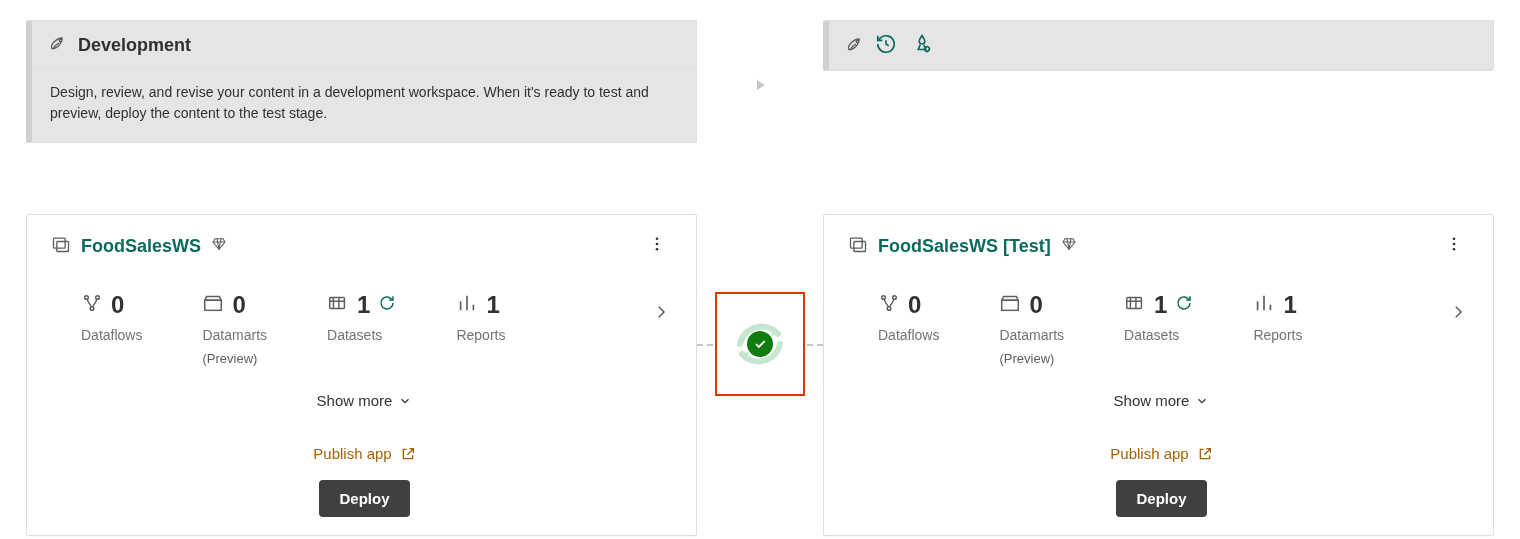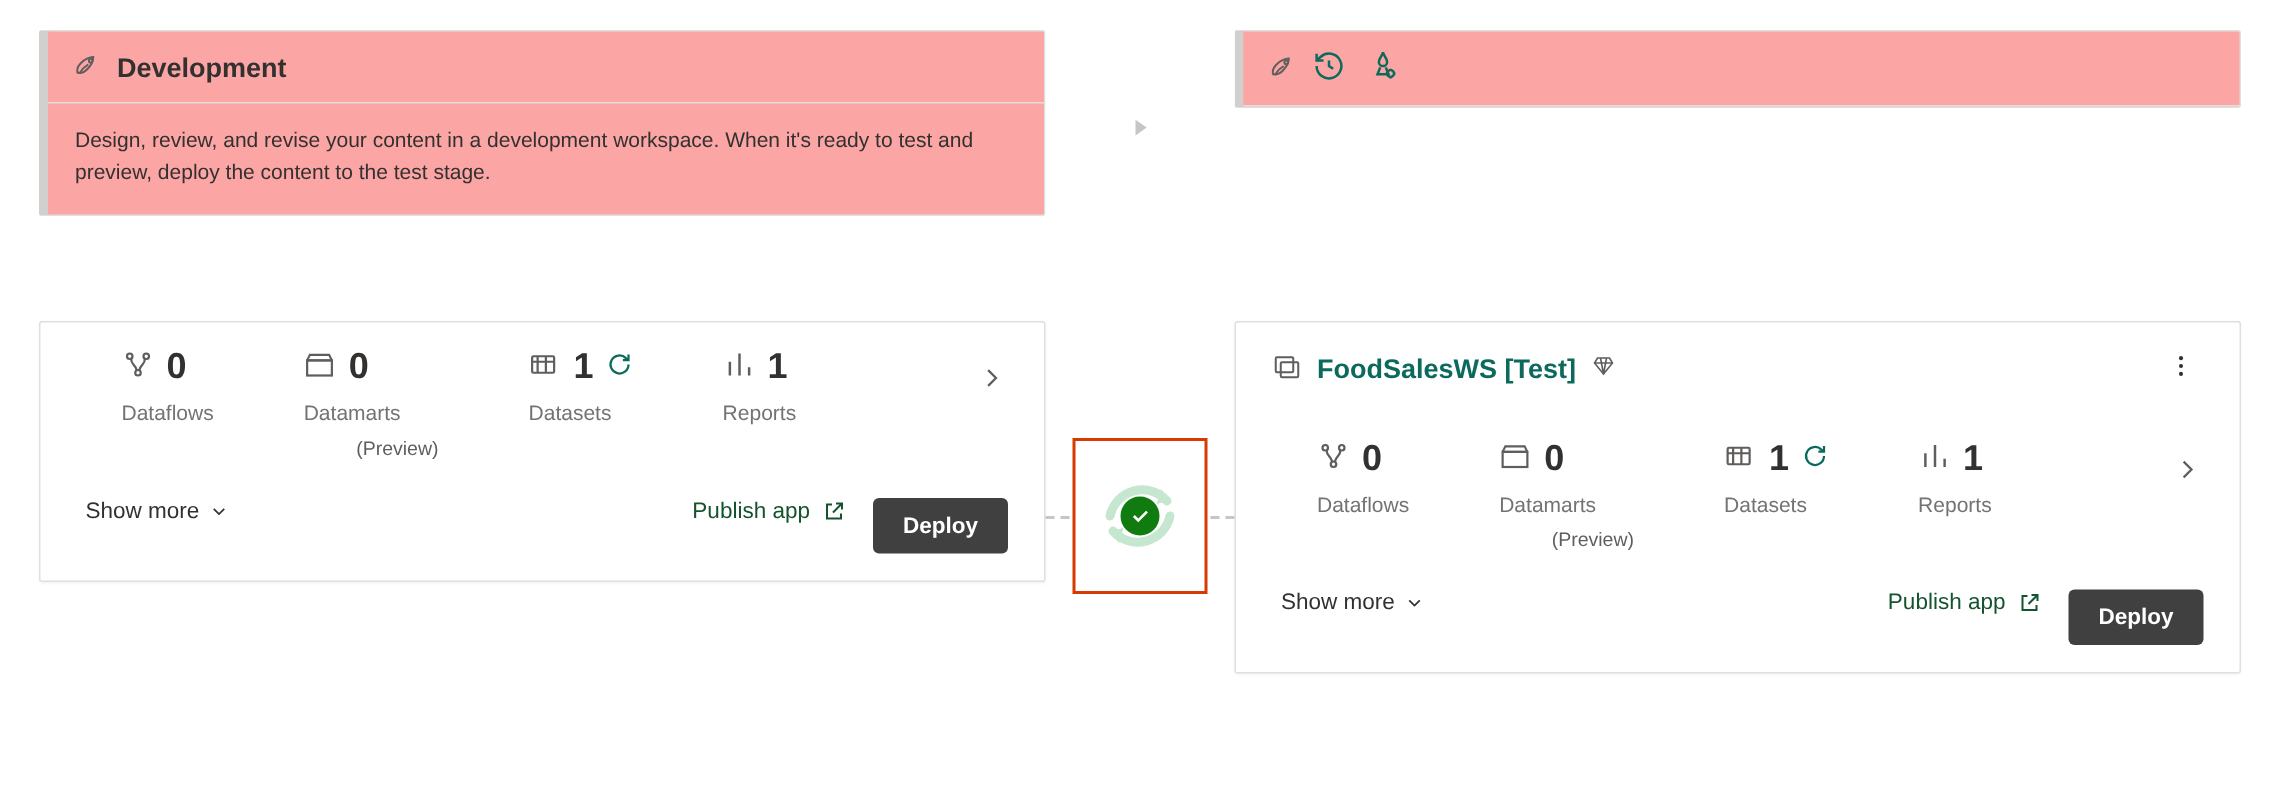--- a/index.html
+++ b/index.html
@@ -15,21 +15,21 @@
     align-items: start;
     column-gap: 12px;
   }
   .col { display: flex; flex-direction: column; }
 
   
   .stage-card {
     border: 1px solid #e1dfdd;
     border-left: 6px solid #d2d0ce;
     border-radius: 2px;
-    background: #fca5a5;
+    background: #e5e5e5;
   }
   .stage-header {
     display: flex;
     align-items: center;
     gap: 10px;
     padding: 12px 16px 10px 16px;
     border-bottom: 1px solid #e1dfdd;
   }
   .stage-title {
     font-size: 18px;
@@ -110,51 +110,51 @@
     font-weight: 600;
     color: #323130;
   }
   .metric-label {
     font-size: 14px;
     color: #737373;
   }
   .metric-sub {
     font-size: 13px;
     color: #605e5c;
-    margin-left: 35px;
   }
   .metric-icon { color: #605e5c; flex-shrink: 0; }
   .refresh-icon { color: #0b6a5c; }
   .metrics-arrow {
     position: absolute;
     right: -4px;
     top: 6px;
     color: #605e5c;
     cursor: pointer;
     padding: 6px;
   }
 
   .ws-footer {
     display: flex;
-    align-items: flex-start;
+    align-items: center;
     padding-left: 6px;
     gap: 18px;
+    flex-direction: column;
   }
   .showmore {
     font-size: 15px;
     color: #323130;
     display: flex;
     align-items: center;
     gap: 6px;
     cursor: pointer;
   }
   .spacer { flex: 1; }
   .publish {
     font-size: 15px;
-    color: #14532d;
+    color: #a16207;
     display: flex;
     align-items: center;
     gap: 8px;
     cursor: pointer;
   }
   .deploy-btn {
     background: #404040;
     color: #fff;
     font-size: 15px;
     font-weight: 600;
@@ -267,20 +267,42 @@
               <path d="M17.5 14v1M17.5 20v1M14 17.5h1M20 17.5h1"></path>
             </svg>
           </span>
         </div>
       </div>
     </div>
   </div>
 
   <div class="col">
     <div class="ws-card">
+      <div class="ws-header">
+        <span class="metric-icon">
+          <svg width="20" height="20" viewBox="0 0 24 24" fill="none" stroke="currentColor" stroke-width="1.6">
+            <rect x="3" y="5" width="14" height="12" rx="1"></rect>
+            <rect x="7" y="9" width="14" height="12" rx="1"></rect>
+          </svg>
+        </span>
+        <span class="ws-name">FoodSalesWS</span>
+        <span class="metric-icon">
+          <svg width="16" height="16" viewBox="0 0 24 24" fill="none" stroke="currentColor" stroke-width="1.6">
+            <path d="M6 4h12l3 5-9 11L3 9z"></path>
+              <path d="M3 9h18M9 4l3 16M15 4l-3 16"></path>
+          </svg>
+        </span>
+        <span class="ws-menu">
+          <svg width="18" height="18" viewBox="0 0 24 24" fill="currentColor">
+            <circle cx="12" cy="5" r="1.8"></circle>
+              <circle cx="12" cy="12" r="1.8"></circle>
+              <circle cx="12" cy="19" r="1.8"></circle>
+          </svg>
+        </span>
+      </div>
 
       <div class="metrics">
         <div class="metric">
           <div class="metric-top">
             <span class="metric-icon">
               <svg width="22" height="22" viewBox="0 0 24 24" fill="none" stroke="currentColor" stroke-width="1.6">
                 <circle cx="6" cy="6" r="2"></circle>
                   <circle cx="18" cy="6" r="2"></circle>
                   <circle cx="12" cy="18" r="2"></circle>
                 <path d="M7 8c0 4 3 4 4 8M17 8c0 4-3 4-4 8"></path>

